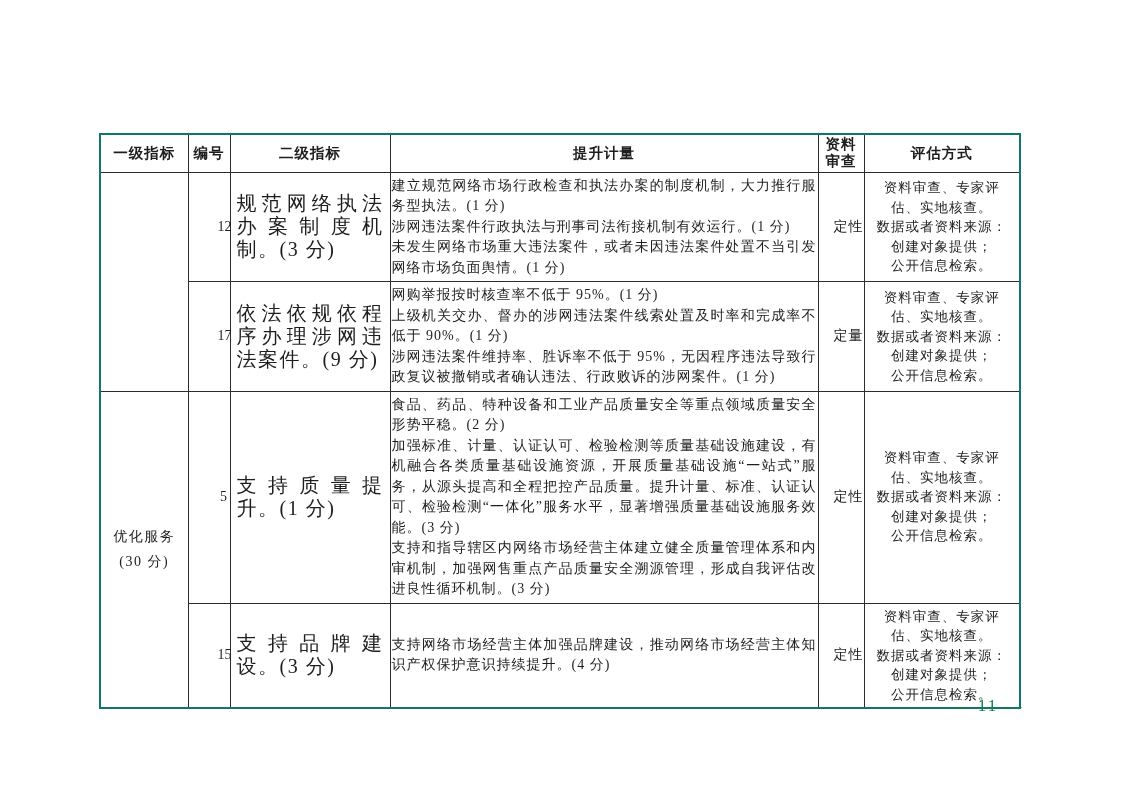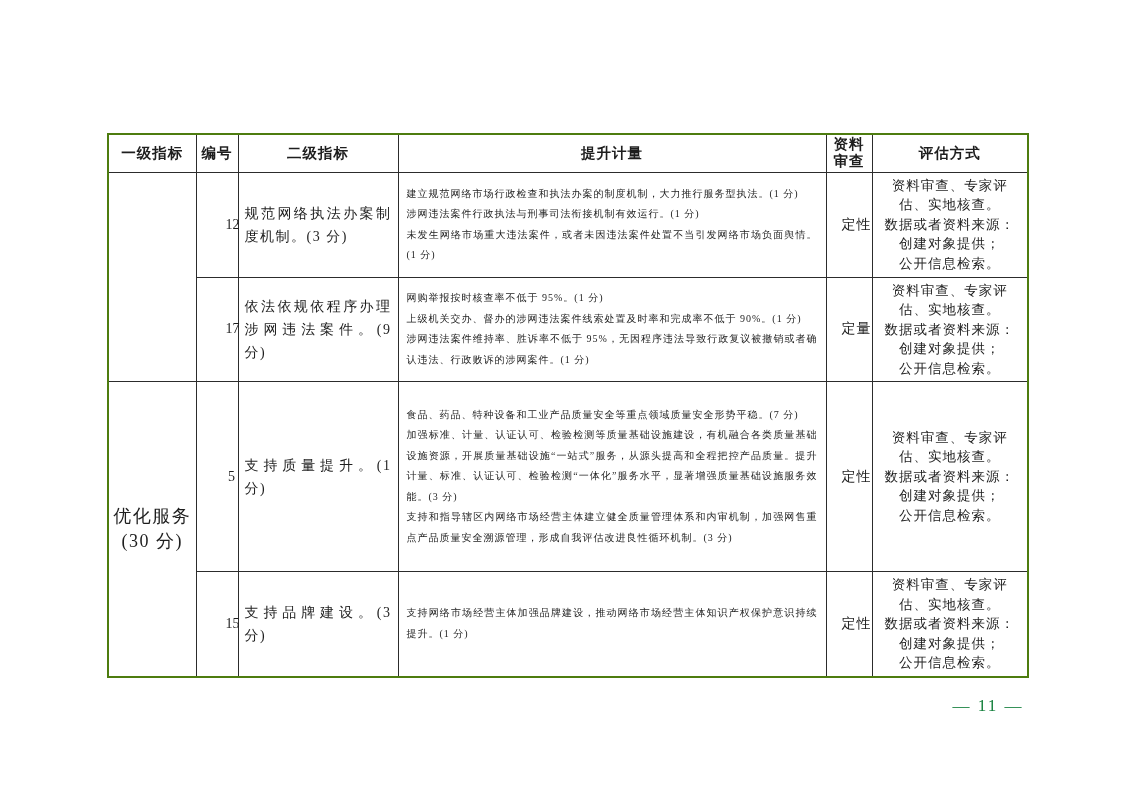--- a/index.html
+++ b/index.html
@@ -10,63 +10,63 @@
     color: #1e1e1e;
     overflow: hidden;
   }
   .page {
     position: relative;
     width: 1122px; height: 793px;
     background: #ffffff;
   }
   table.indicator-table {
     position: absolute;
-    left: 107px; top: 133px;
+    left: 99px; top: 133px;
     width: 920px;
     border-collapse: collapse;
     table-layout: fixed;
-    border: 2px solid #4d7c0f;
+    border: 2px solid #0f766e;
   }
   .indicator-table th, .indicator-table td {
     border: 1px solid #2c2c2c;
     vertical-align: middle;
   }
   .indicator-table th {
     font-family: "Liberation Sans", "DejaVu Sans", sans-serif;
     font-weight: bold;
     font-size: 14.5px;
     letter-spacing: 1px;
     text-align: center;
     height: 38px;
     line-height: 17px;
     padding: 1px 2px;
   }
   td.c-level1 {
     text-align: center;
-    font-size: 18px;
+    font-size: 14px;
     letter-spacing: 1.5px;
     line-height: 25px;
     white-space: pre-line;
   }
   td.c-id {
     text-align: center;
     font-size: 14px;
     padding-left: 29px;
   }
   td.c-l2 {
     padding: 2px 6px;
-    font-size: 14px;
+    font-size: 20px;
     letter-spacing: 1.5px;
     line-height: 23px;
     text-align: justify;
     white-space: pre-line;
   }
   td.c-desc {
-    padding: 3px 8px;
-    font-size: 10px;
+    padding: 3px 1px;
+    font-size: 14px;
     letter-spacing: 1px;
     line-height: 20.5px;
     text-align: justify;
     white-space: pre-line;
   }
   td.c-var {
     text-align: right;
     font-size: 14px;
     letter-spacing: 1px;
   }
@@ -142,33 +142,33 @@
         <td class="c-eval">资料审查、专家评估、实地核查。
 数据或者资料来源：
 创建对象提供；
 公开信息检索。</td>
       </tr>
       <tr class="r-14">
         <td class="c-level1" rowspan="2">优化服务
 (30 分)</td>
         <td class="c-id">5</td>
         <td class="c-l2">支持质量提升。(1 分)</td>
-        <td class="c-desc">食品、药品、特种设备和工业产品质量安全等重点领域质量安全形势平稳。(7 分)
+        <td class="c-desc">食品、药品、特种设备和工业产品质量安全等重点领域质量安全形势平稳。(2 分)
 加强标准、计量、认证认可、检验检测等质量基础设施建设，有机融合各类质量基础设施资源，开展质量基础设施“一站式”服务，从源头提高和全程把控产品质量。提升计量、标准、认证认可、检验检测“一体化”服务水平，显著增强质量基础设施服务效能。(3 分)
 支持和指导辖区内网络市场经营主体建立健全质量管理体系和内审机制，加强网售重点产品质量安全溯源管理，形成自我评估改进良性循环机制。(3 分)</td>
         <td class="c-var">定性</td>
         <td class="c-eval">资料审查、专家评估、实地核查。
 数据或者资料来源：
 创建对象提供；
 公开信息检索。</td>
       </tr>
       <tr class="r-15">
         <td class="c-id">15</td>
         <td class="c-l2">支持品牌建设。(3 分)</td>
-        <td class="c-desc">支持网络市场经营主体加强品牌建设，推动网络市场经营主体知识产权保护意识持续提升。(1 分)</td>
+        <td class="c-desc">支持网络市场经营主体加强品牌建设，推动网络市场经营主体知识产权保护意识持续提升。(4 分)</td>
         <td class="c-var">定性</td>
         <td class="c-eval">资料审查、专家评估、实地核查。
 数据或者资料来源：
 创建对象提供；
 公开信息检索。</td>
       </tr>
     </tbody>
   </table>
 
   <div class="page-number">— 11 —</div>

